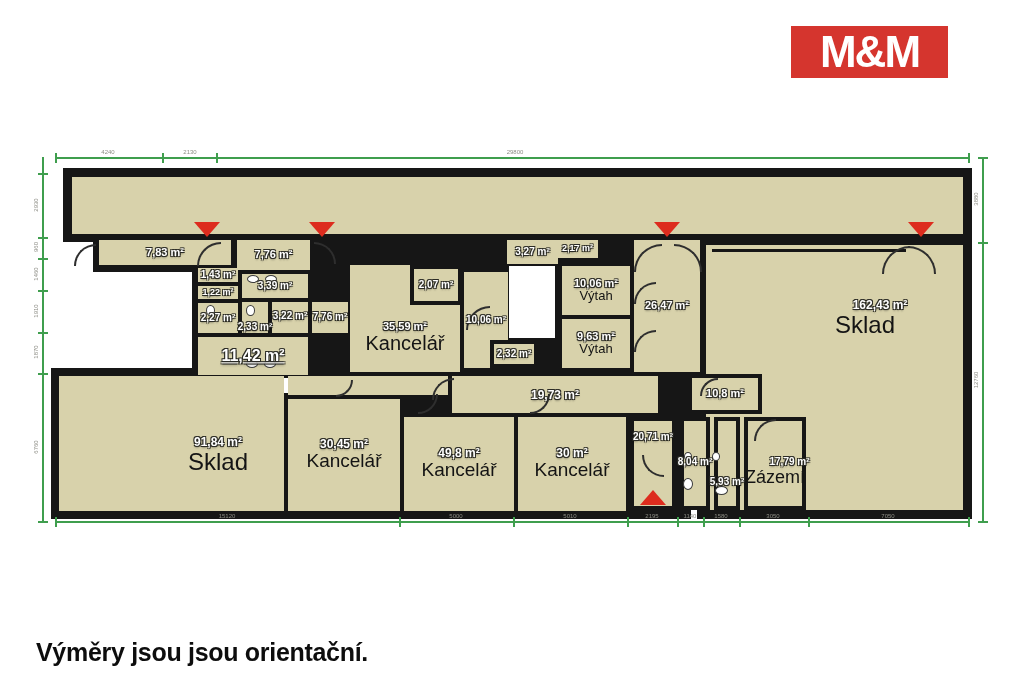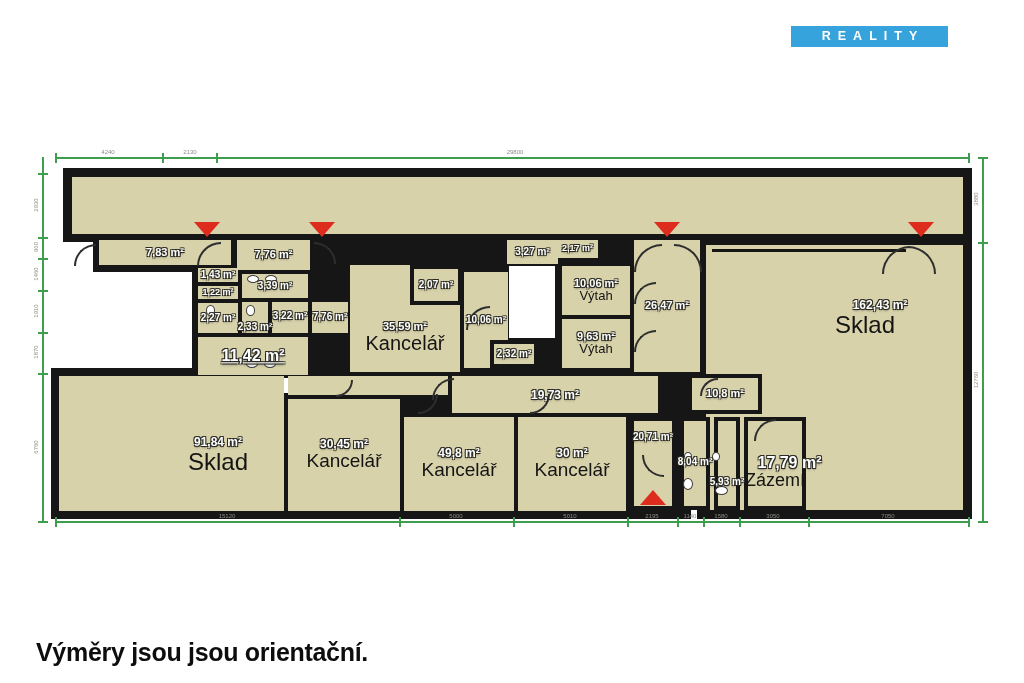--- a/index.html
+++ b/index.html
@@ -176,21 +176,21 @@
     <div class="abs lbl" style="left: 653px; top: 437px;">
       <div class="area" style="font-size: 10px;">20,71 m²</div>
     </div>
     <div class="abs lbl" style="left: 695px; top: 462px;">
       <div class="area" style="font-size: 10px;">8,04 m²</div>
     </div>
     <div class="abs lbl" style="left: 727px; top: 482px;">
       <div class="area" style="font-size: 10px;">5,93 m²</div>
     </div>
     <div class="abs lbl" style="left: 775px; top: 472px;">
-      <div class="area" style="font-size: 16px; margin-left: 29px;">17,79 m²</div>
+      <div class="area" style="font-size: 10px; margin-left: 29px;">17,79 m²</div>
       <div class="rname" style="font-size: 18px;">Zázemí</div>
     </div>
     <div class="abs lbl" style="left: 218px; top: 455px;">
       <div class="area" style="font-size: 12px;">91,84 m²</div>
       <div class="rname" style="font-size: 24px;">Sklad</div>
     </div>
     <div class="abs lbl" style="left: 344px; top: 455px;">
       <div class="area" style="font-size: 12px;">30,45 m²</div>
       <div class="rname" style="font-size: 19px;">Kancelář</div>
     </div>
@@ -249,16 +249,16 @@
     <div class="abs dimlbl rot" style="left: 36px; top: 447px; color: rgb(141, 141, 133);">6760</div>
     <div class="abs dimline" style="left: 982px; top: 157px; width: 1.5px; height: 364px; background: rgb(63, 158, 78);"></div>
     <div class="abs tick" style="left: 978px; top: 157px; width: 10px; height: 1.5px; background: rgb(63, 158, 78);"></div>
     <div class="abs tick" style="left: 978px; top: 242px; width: 10px; height: 1.5px; background: rgb(63, 158, 78);"></div>
     <div class="abs tick" style="left: 978px; top: 521px; width: 10px; height: 1.5px; background: rgb(63, 158, 78);"></div>
     <div class="abs dimlbl rot" style="left: 976px; top: 199px; color: rgb(141, 141, 133);">3880</div>
     <div class="abs dimlbl rot" style="left: 976px; top: 380px; color: rgb(141, 141, 133);">12760</div>
   </div>
 
 <div class="logo abs" style="left:791px;top:26px;width:157px">
-  <div class="logo-bottom" style="background: rgb(54, 163, 220);">REALITY</div>
+  <div class="logo-top" style="background: rgb(213, 53, 46);">M&amp;M</div>
 </div>
 
 <div class="footer">Výměry jsou jsou orientační.</div>
 
 </body></html>

